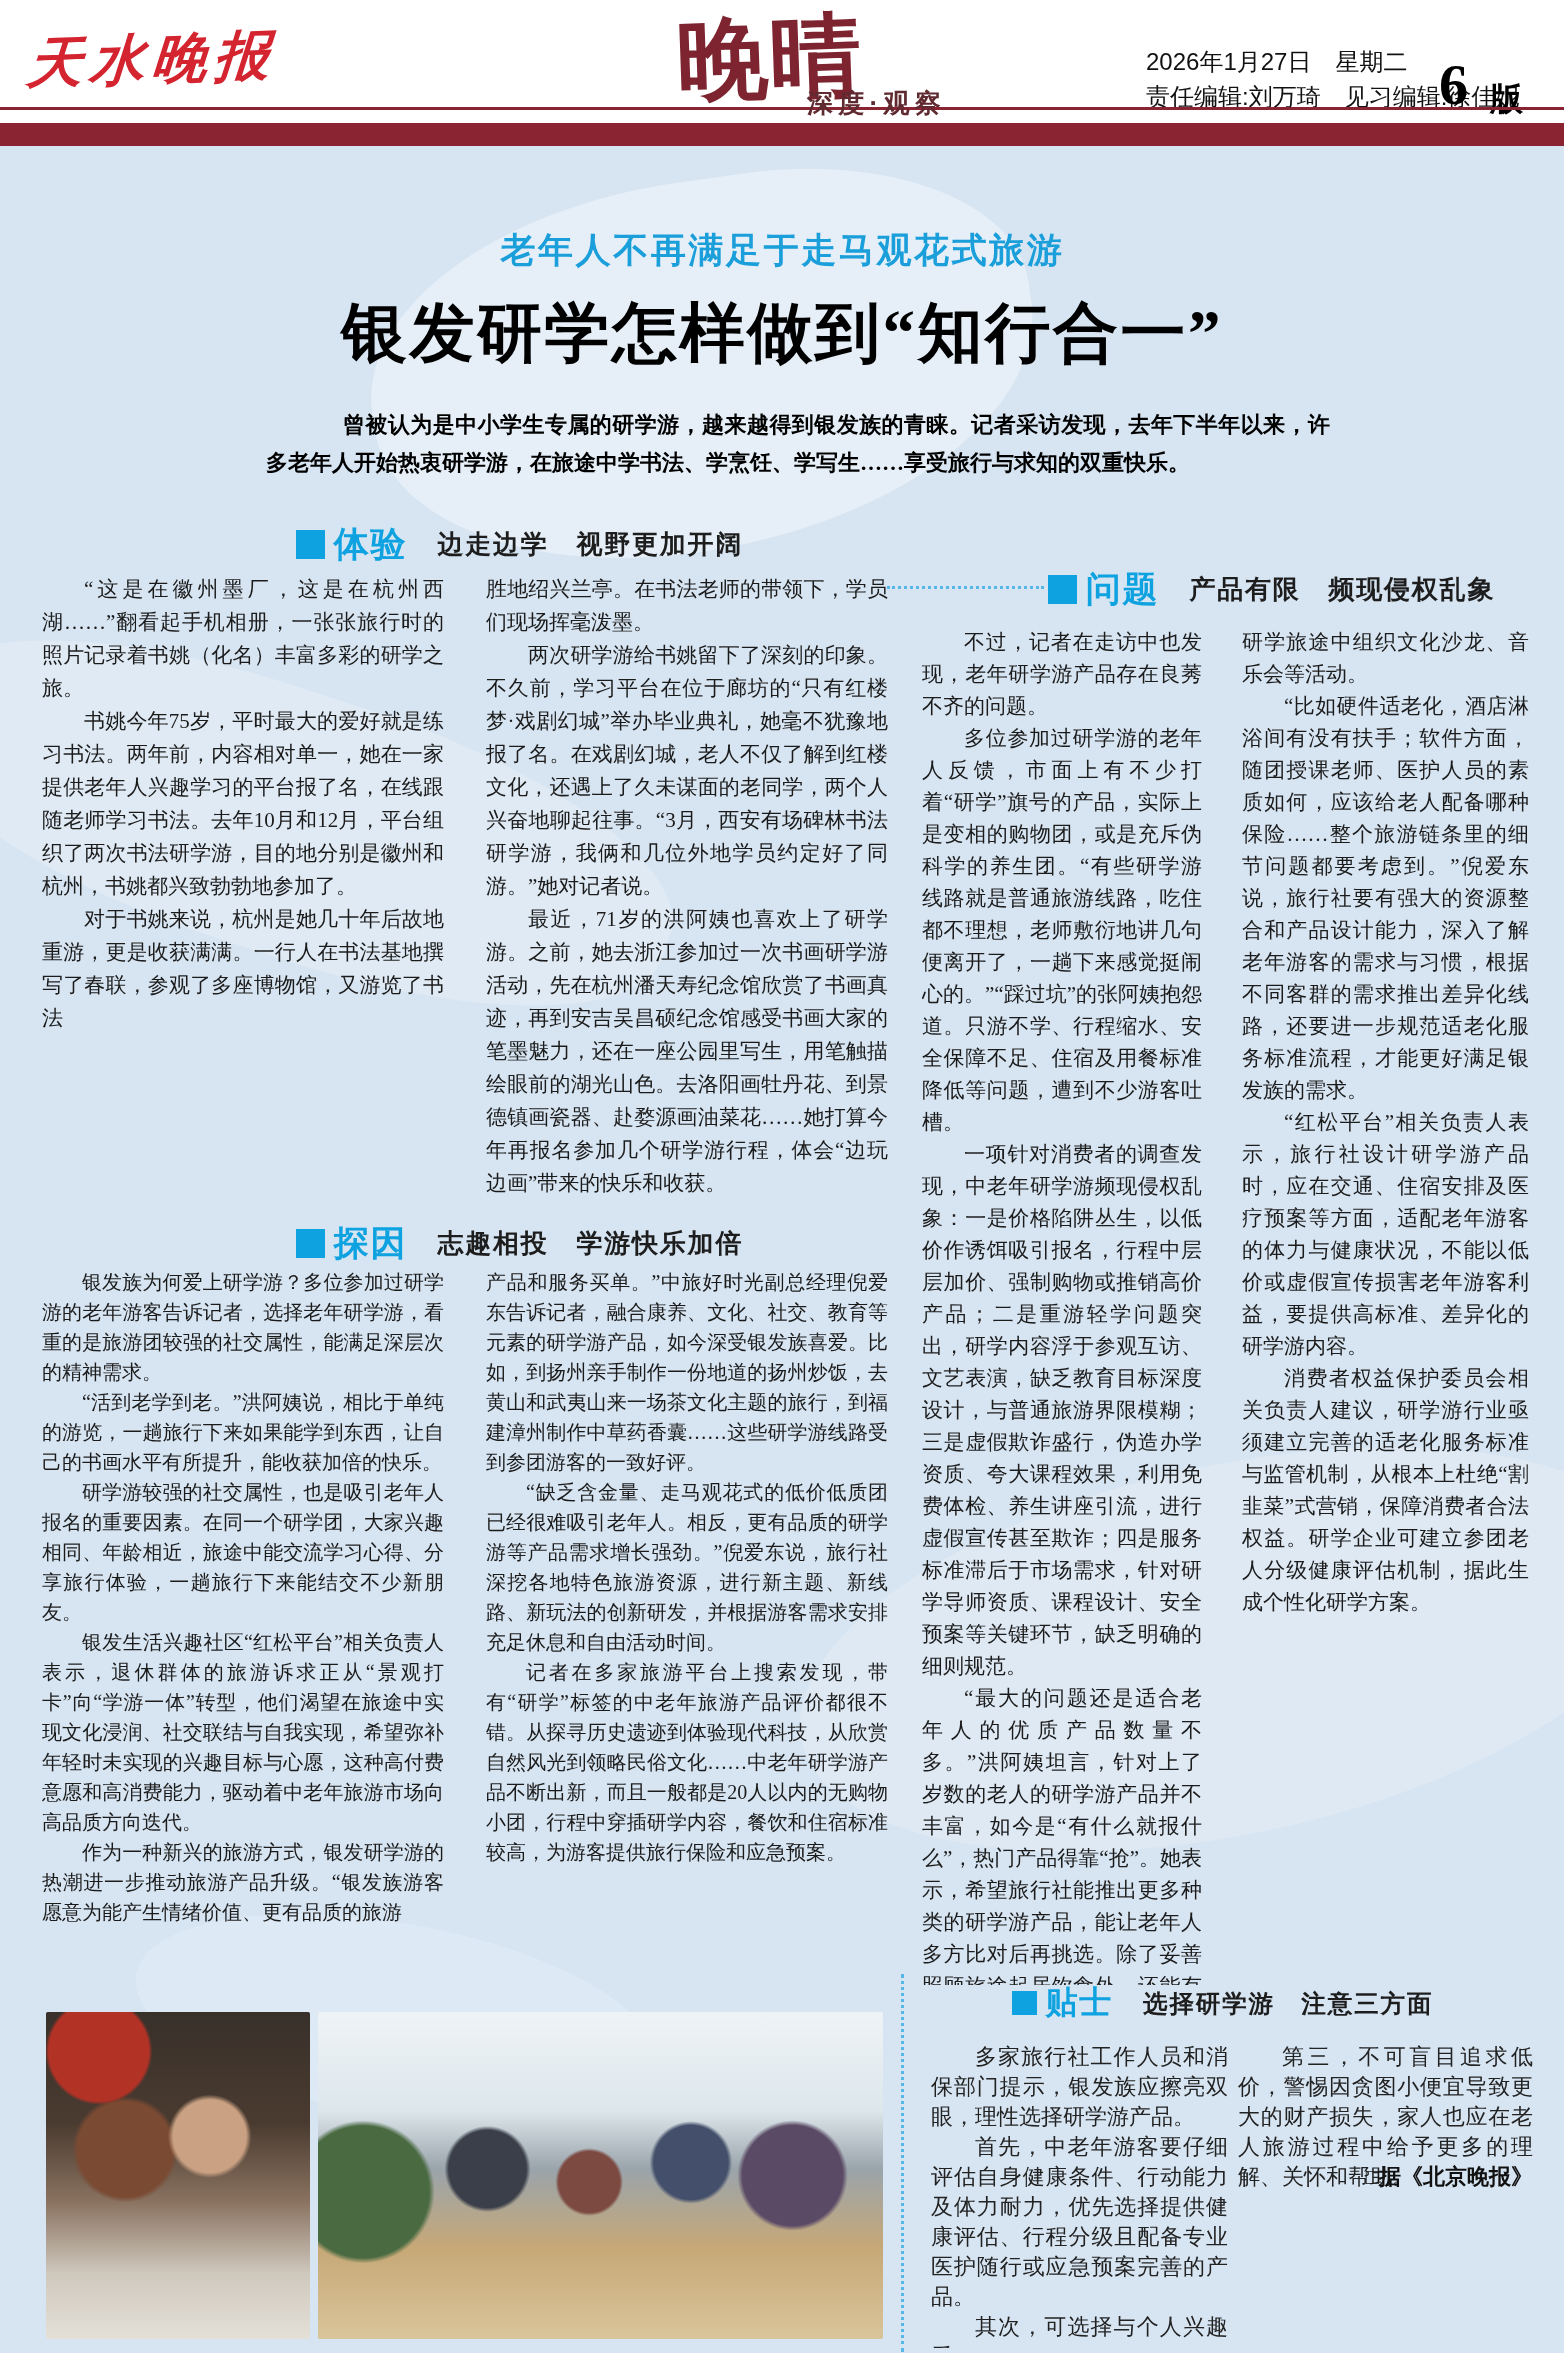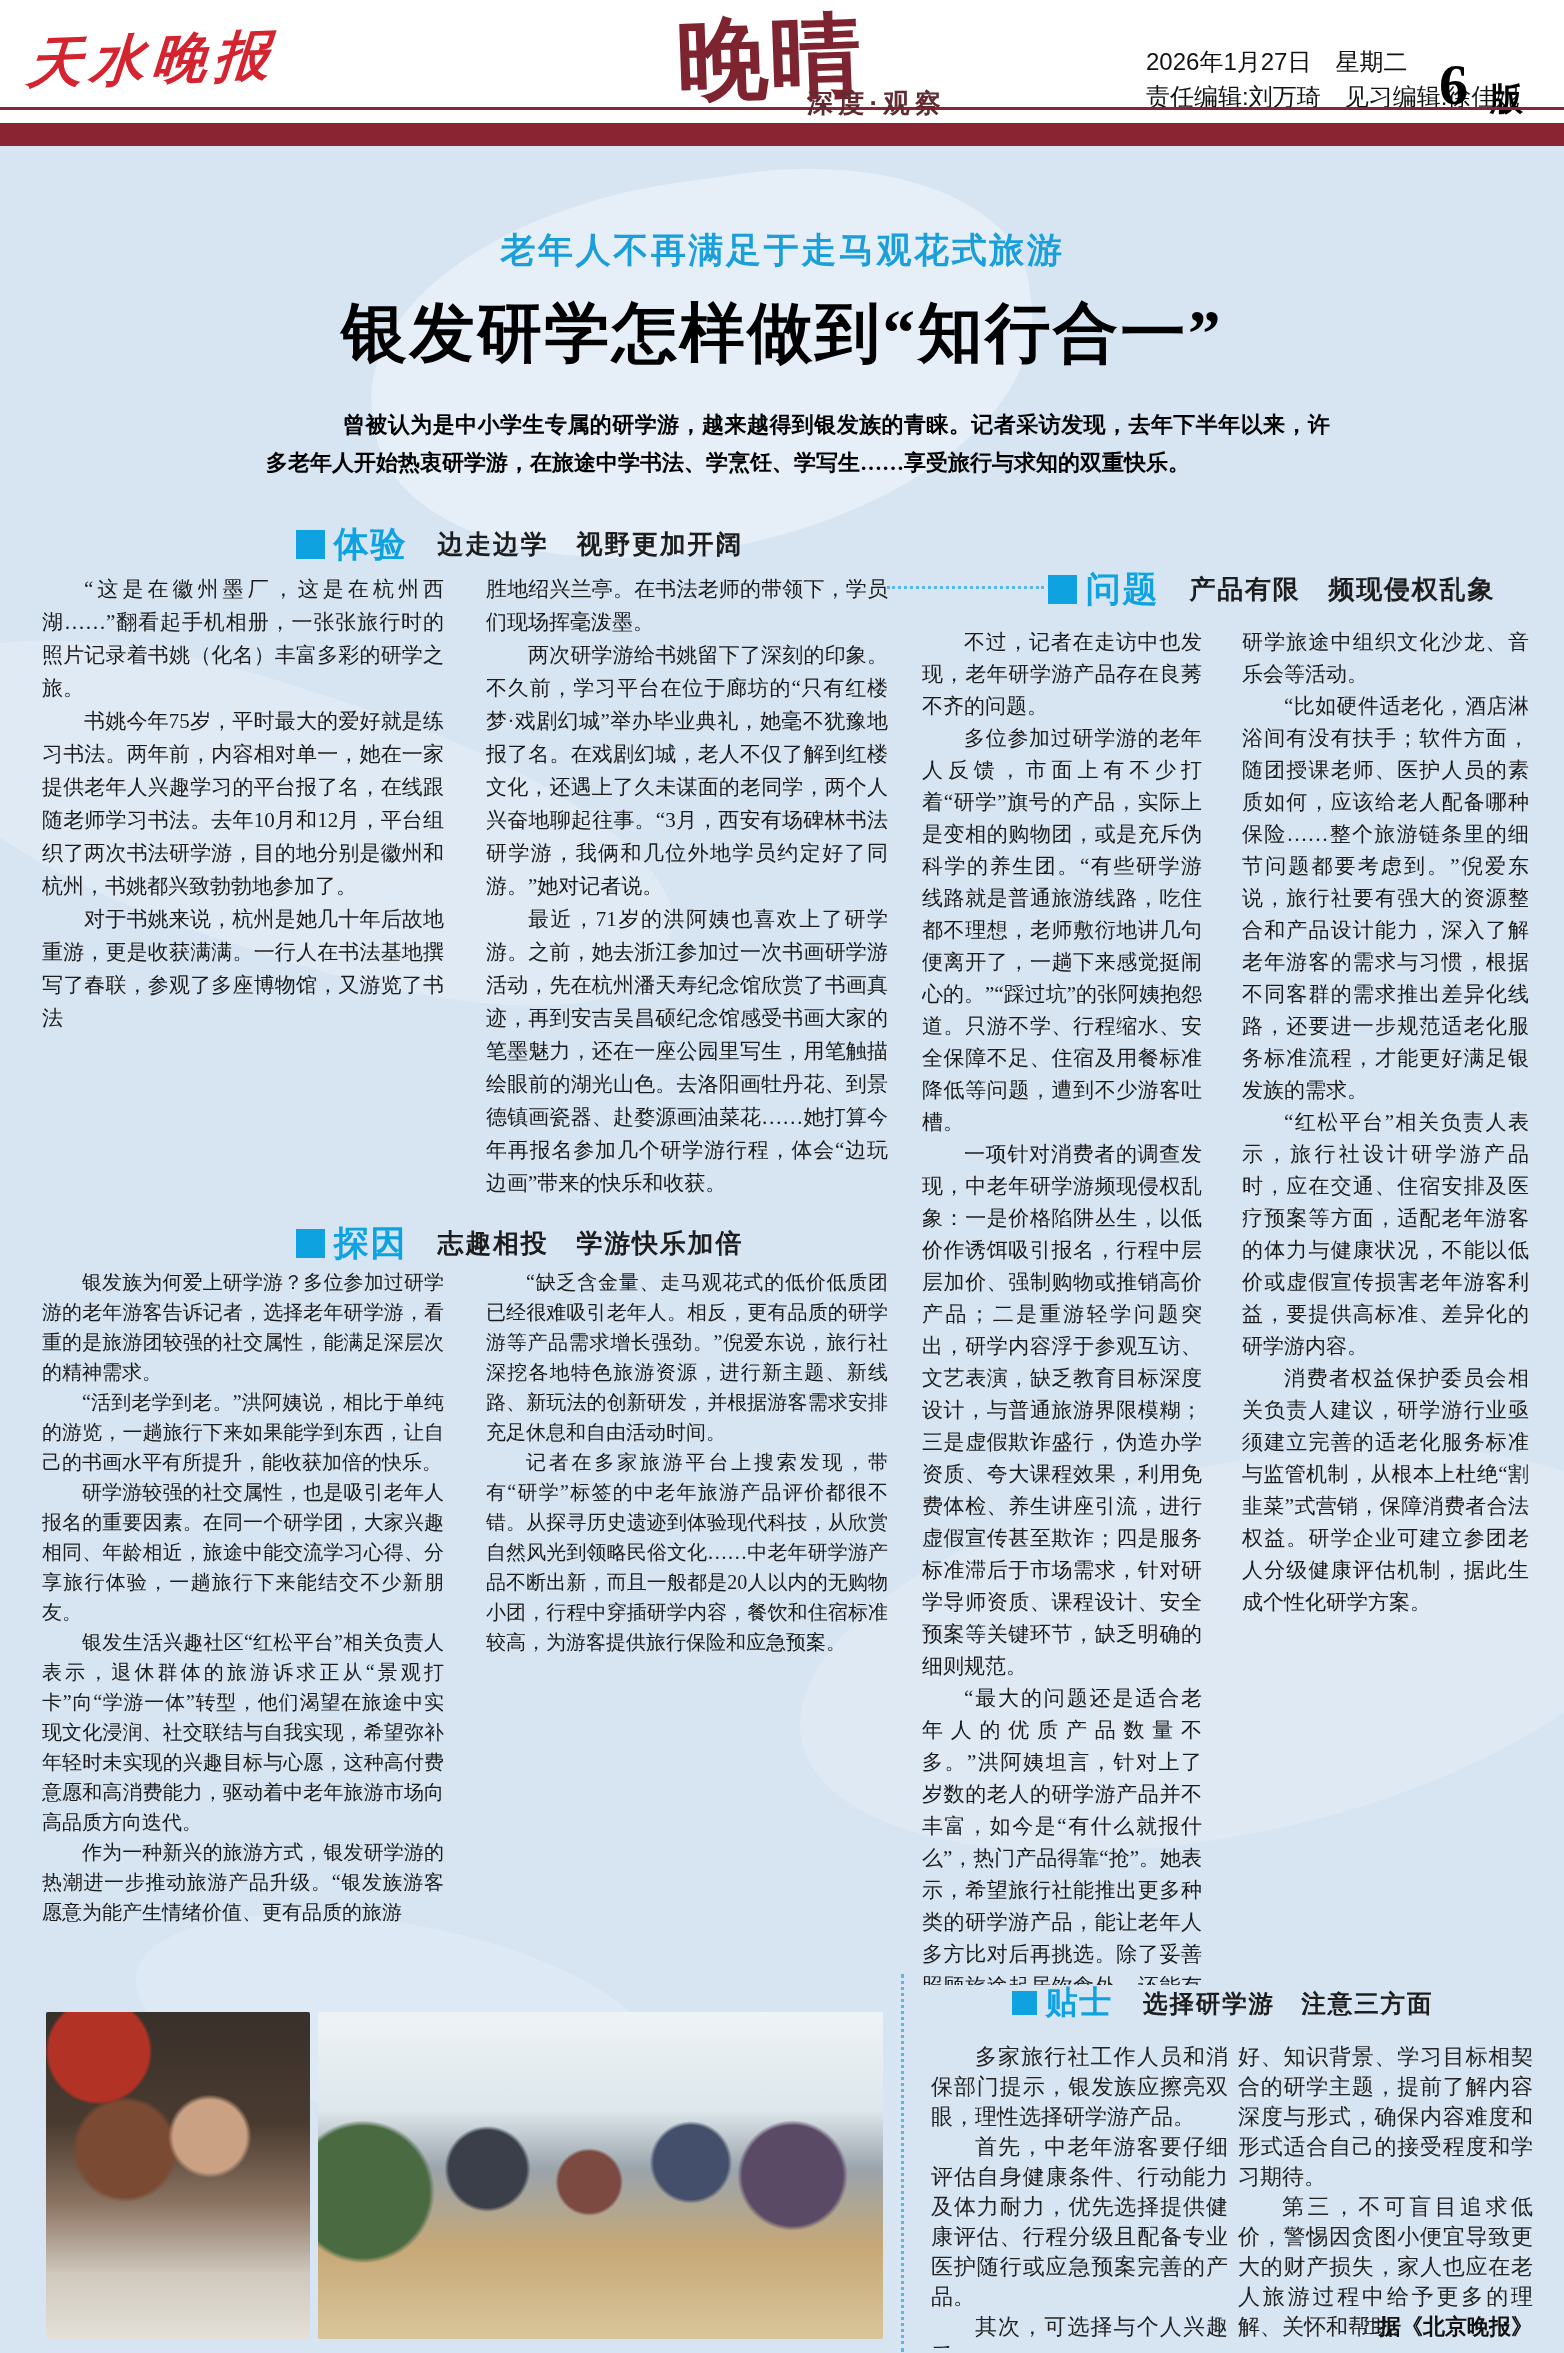--- a/index.html
+++ b/index.html
@@ -125,20 +125,21 @@
     <span class="sec-sub">志趣相投　学游快乐加倍</span>
   </div>
   <div class="col c-tanyin" style="left:42px;top:1267px;width:402px;height:739px;">
       <p class="para">银发族为何爱上研学游？多位参加过研学游的老年游客告诉记者，选择老年研学游，看重的是旅游团较强的社交属性，能满足深层次的精神需求。</p>
       <p class="para">“活到老学到老。”洪阿姨说，相比于单纯的游览，一趟旅行下来如果能学到东西，让自己的书画水平有所提升，能收获加倍的快乐。</p>
       <p class="para">研学游较强的社交属性，也是吸引老年人报名的重要因素。在同一个研学团，大家兴趣相同、年龄相近，旅途中能交流学习心得、分享旅行体验，一趟旅行下来能结交不少新朋友。</p>
       <p class="para">银发生活兴趣社区“红松平台”相关负责人表示，退休群体的旅游诉求正从“景观打卡”向“学游一体”转型，他们渴望在旅途中实现文化浸润、社交联结与自我实现，希望弥补年轻时未实现的兴趣目标与心愿，这种高付费意愿和高消费能力，驱动着中老年旅游市场向高品质方向迭代。</p>
       <p class="para">作为一种新兴的旅游方式，银发研学游的热潮进一步推动旅游产品升级。“银发族游客愿意为能产生情绪价值、更有品质的旅游</p>
     </div>
   <div class="col c-tanyin" style="left:486px;top:1267px;width:402px;height:739px;">
+      <p class="para cont">产品和服务买单。”中旅好时光副总经理倪爱东告诉记者，融合康养、文化、社交、教育等元素的研学游产品，如今深受银发族喜爱。比如，到扬州亲手制作一份地道的扬州炒饭，去黄山和武夷山来一场茶文化主题的旅行，到福建漳州制作中草药香囊……这些研学游线路受到参团游客的一致好评。</p>
       <p class="para">“缺乏含金量、走马观花式的低价低质团已经很难吸引老年人。相反，更有品质的研学游等产品需求增长强劲。”倪爱东说，旅行社深挖各地特色旅游资源，进行新主题、新线路、新玩法的创新研发，并根据游客需求安排充足休息和自由活动时间。</p>
       <p class="para">记者在多家旅游平台上搜索发现，带有“研学”标签的中老年旅游产品评价都很不错。从探寻历史遗迹到体验现代科技，从欣赏自然风光到领略民俗文化……中老年研学游产品不断出新，而且一般都是20人以内的无购物小团，行程中穿插研学内容，餐饮和住宿标准较高，为游客提供旅行保险和应急预案。</p>
     </div>
 
   <div class="dot-h" style="left:887px;top:586px;width:157px;"></div>
   <div class="sec-head" style="left:1048px;top:566px;">
     <span class="sec-square"></span>
     <span class="sec-tag">问题</span>
     <span class="sec-sub">产品有限　频现侵权乱象</span>
   </div>
@@ -164,20 +165,19 @@
     <span class="sec-tag">贴士</span>
     <span class="sec-sub">选择研学游　注意三方面</span>
   </div>
   <div class="col c-tieshi" style="left:931px;top:2042px;width:297px;height:306px;">
       <p class="para">多家旅行社工作人员和消保部门提示，银发族应擦亮双眼，理性选择研学游产品。</p>
       <p class="para">首先，中老年游客要仔细评估自身健康条件、行动能力及体力耐力，优先选择提供健康评估、行程分级且配备专业医护随行或应急预案完善的产品。</p>
       <p class="para">其次，可选择与个人兴趣爱</p>
     </div>
   <div class="col c-tieshi" style="left:1238px;top:2042px;width:295px;height:306px;">
     <div>
-        <p class="para cont">好、知识背景、学习目标相契合的研学主题，提前了解内容深度与形式，确保内容难度和形式适合自己的接受程度和学习期待。</p>
         <p class="para">第三，不可盲目追求低价，警惕因贪图小便宜导致更大的财产损失，家人也应在老人旅游过程中给予更多的理解、关怀和帮助。</p>
       </div>
     <div class="attribution">□据《北京晚报》</div>
   </div>
 
 </div>
 
 
 </body></html>

